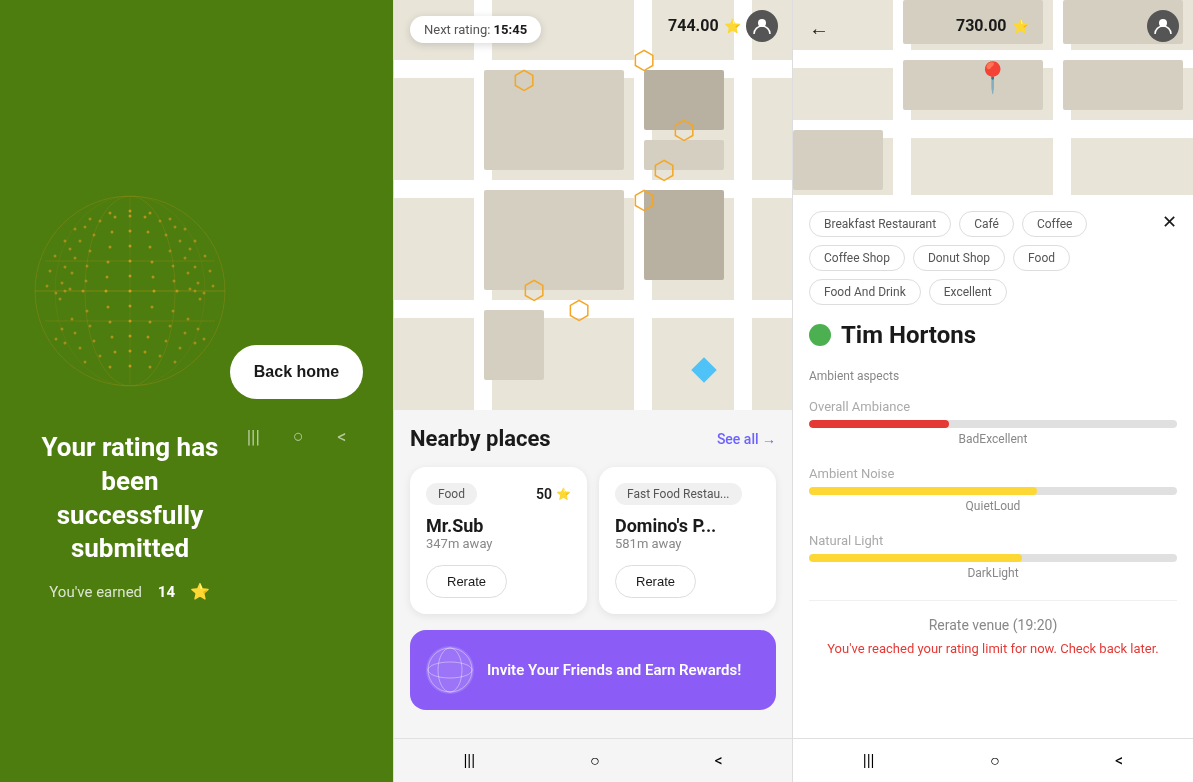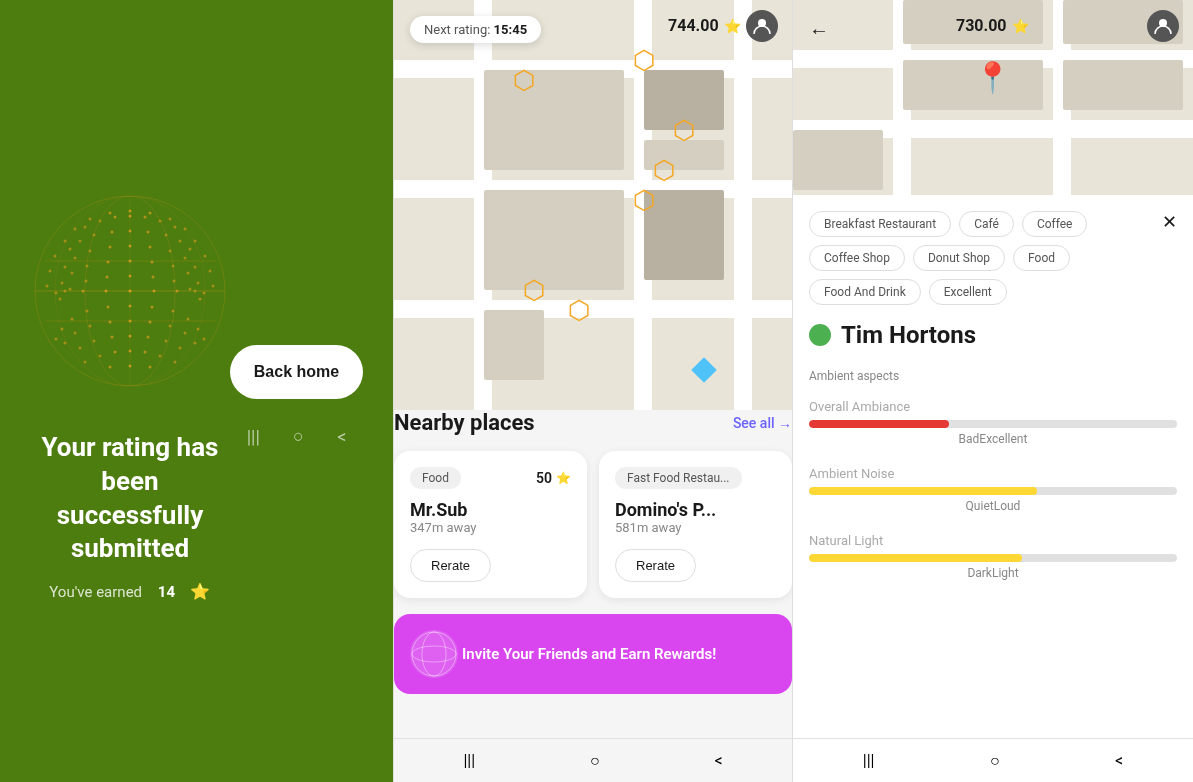--- a/index.html
+++ b/index.html
@@ -195,20 +195,21 @@
       width: 18px;
       height: 18px;
       background: #4fc3f7;
       transform: translate(-50%, -50%) rotate(45deg);
     }
 
     .nearby-content {
       flex: 1;
       overflow-y: auto;
       background: #f5f5f5;
+      padding: 16px;
     }
 
     .nearby-header {
       display: flex;
       justify-content: space-between;
       align-items: center;
       margin-bottom: 16px;
     }
 
     .nearby-title {
@@ -279,26 +280,26 @@
       background: white;
       border-radius: 20px;
       padding: 8px 20px;
       font-size: 13px;
       font-weight: 500;
       cursor: pointer;
       color: #1a1a1a;
     }
 
     .invite-banner {
-      background: #d946ef;
+      background: #8b5cf6;
       border-radius: 16px;
       padding: 16px;
       display: flex;
       align-items: center;
-      gap: 4px;
+      gap: 13px;
       color: white;
     }
 
     .invite-globe {
       width: 48px;
       height: 48px;
       border-radius: 50%;
       background: rgba(255,255,255,0.15);
       flex-shrink: 0;
     }
@@ -842,20 +843,24 @@
       <div class="aspect-bar-track">
         <div class="aspect-bar-fill yellow-light"></div>
       </div>
       <div class="aspect-labels-row">
         <span>Dark</span>
         <span>Light</span>
       </div>
     </div>
       </div>
 
+    <div class="rerate-section">
+      <div class="rerate-venue-title">Rerate venue (19:20)</div>
+      <div class="rerate-limit-msg">You've reached your rating limit for now. Check back later.</div>
+    </div>
   </div>
 
   <div class="nav-bar3">
     <span>|||</span>
     <span>○</span>
     <span>&lt;</span>
   </div>
 </div>
 
 </body></html>

